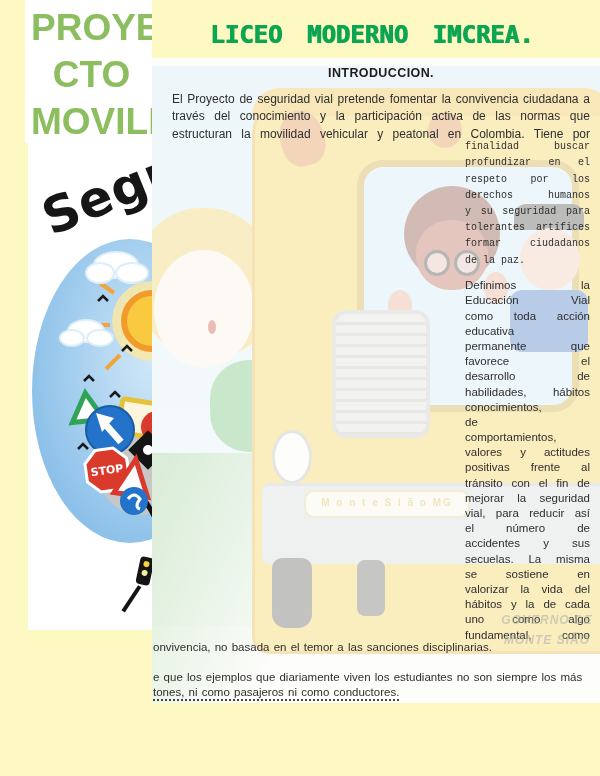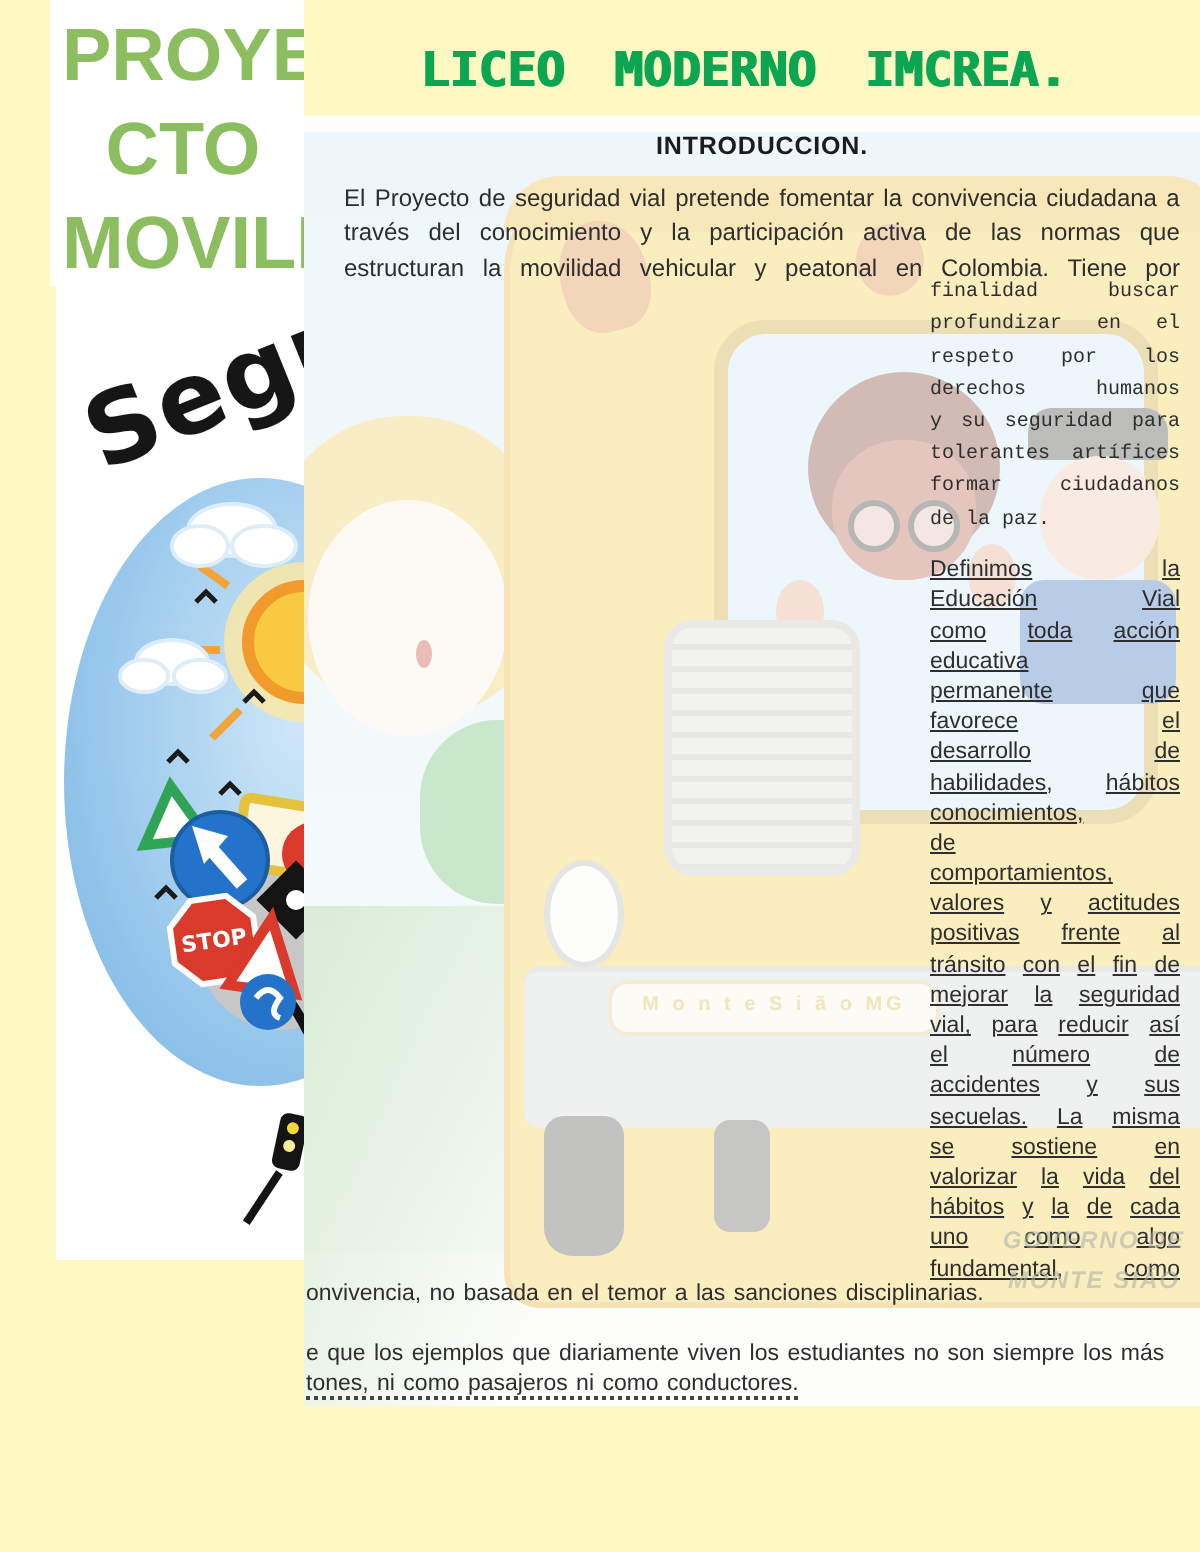--- a/index.html
+++ b/index.html
@@ -60,21 +60,21 @@
 
   
   .intro-title{position:absolute;left:20px;top:8px;width:418px;text-align:center;
        color:#1c1c1c;font-weight:bold;font-size:12.5px;letter-spacing:.4px;}
   .textblock{position:absolute;color:#2e2e2e;}
   .p1{left:20px;top:30px;width:418px;font-size:12px;}
   .p1 .jline{height:17.5px;}
   .colA{left:313px;top:78px;width:125px;font-size:10px;font-family:Liberation Mono, monospace;}
   .colA .jline{height:16.2px;}
   .colB{left:313px;top:218px;width:125px;font-size:11.5px;}
-  .colB .jline{height:15.2px;text-decoration:underline;}
+  .colB .jline{height:15.2px;}
   .jline{display:flex;justify-content:space-between;align-items:flex-end;white-space:nowrap;overflow:hidden;}
   .botline{position:absolute;left:1px;white-space:nowrap;font-size:11.5px;color:#2e2e2e;word-spacing:1px;}
   .bl1{top:583px;} .bl2{top:613px;}
   .bl3{top:628px;text-decoration:underline dotted 1.5px #444;text-underline-offset:3px;}
   .watermark{position:absolute;left:340px;top:552px;width:110px;text-align:center;color:#a9b0a9;opacity:.55;
        font-size:12px;font-weight:bold;font-style:italic;letter-spacing:1px;line-height:20px;}
 
   
   .school-header{position:absolute;left:210px;top:21px;z-index:4;color:#0ca551;
        font-family:"DejaVu Sans Mono",monospace;font-weight:900;font-size:24px;letter-spacing:0;

